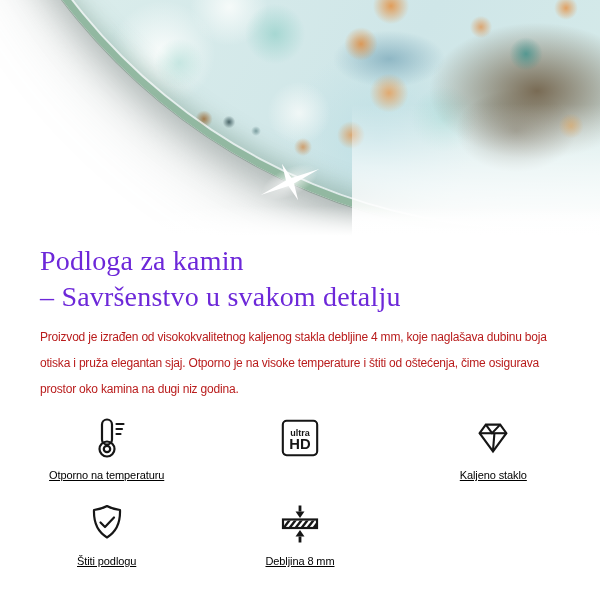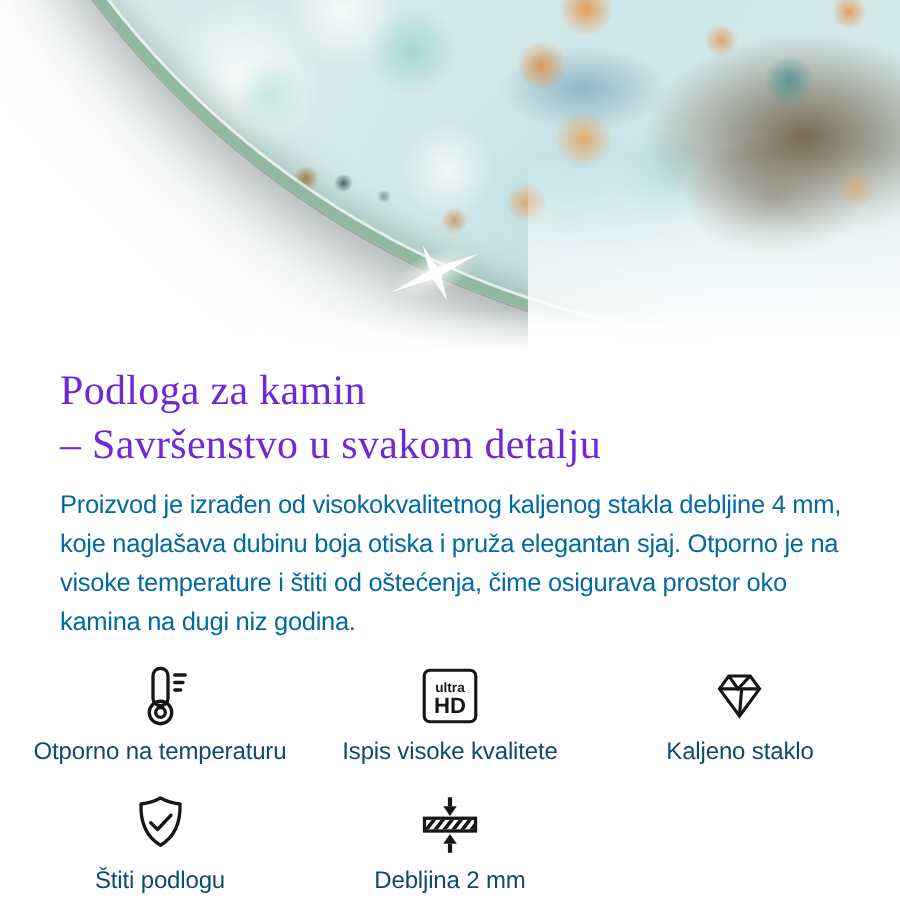--- a/index.html
+++ b/index.html
@@ -64,32 +64,32 @@
 
   
   .title{
     margin:3px 40px 0 40px;
     font-family:"Liberation Serif", "DejaVu Serif", serif;
     font-weight:400; font-size:28px; line-height:36px;
     color:#6d28d9; white-space:pre-line; letter-spacing:0.2px;
   }
   .desc{
     margin:9px 30px 0 40px;
-    font-size:17px; line-height:26px; color:#0369a1; letter-spacing:-0.2px;
+    font-size:12px; line-height:26px; color:#b91c1c; letter-spacing:-0.2px;
   }
 
   
   .features{
     display:grid; grid-template-columns:repeat(3,1fr);
     row-gap:18px; margin:13px 10px 0 10px;
   }
   .feature{ display:flex; flex-direction:column; align-items:center; text-align:center; }
   .icon-box{ height:46px; display:flex; align-items:center; justify-content:center;text-decoration:underline; }
   .feature svg{ display:block; }
-  .flabel{ margin-top:7px; font-size:16px; line-height:15px; color:#0c4a6e; letter-spacing:-0.1px; }
+  .flabel{ margin-top:7px; font-size:11px; line-height:15px; color:#000000; letter-spacing:-0.1px;text-decoration:underline; }
 
   .ico { stroke:#161616; stroke-width:2.2; fill:none; }
 </style>
 </head>
 <body>
 
 <div class="page">
 
   <div class="hero">
     <div class="glass-circle"></div>
@@ -134,21 +134,20 @@
     </div>
 
     <div class="feature">
       <div class="icon-box">
         <svg width="42" height="42" viewBox="0 0 44 44">
           <rect class="ico" x="4" y="4" width="36" height="36" rx="4" stroke-width="2.6"></rect>
           <text x="22" y="19.5" text-anchor="middle" font-family="Liberation Sans, sans-serif" font-size="9.5" font-weight="700" fill="#161616">ultra</text>
           <text x="22" y="34" text-anchor="middle" font-family="Liberation Sans, sans-serif" font-size="15.5" font-weight="700" fill="#161616">HD</text>
         </svg>
       </div>
-      <div class="flabel">Ispis visoke kvalitete</div>
     </div>
 
     <div class="feature">
       <div class="icon-box">
         <svg width="44" height="42" viewBox="0 0 44 44">
           <path class="ico" stroke-width="1.8" stroke-linejoin="miter" d="M8 17 L14.5 8 L29.5 8 L36 17 L22 36 Z"></path>
           <path class="ico" stroke-width="1.8" d="M8 17 L36 17"></path>
           <path class="ico" stroke-width="1.8" d="M14.5 8 L21 17 L29.5 8"></path>
           <path class="ico" stroke-width="1.8" d="M23.5 17 L22 35"></path>
         </svg>
@@ -183,17 +182,17 @@
             <line x1="28" y1="28" x2="38" y2="15"></line>
             <line x1="34" y1="28" x2="44" y2="15"></line>
           </g>
           <rect class="ico" x="5" y="17.5" width="34" height="8.5" stroke-width="2.2"></rect>
           <line x1="22" y1="3.5" x2="22" y2="9.5" stroke="#161616" stroke-width="2.8"></line>
           <polygon points="17.5,9.5 26.5,9.5 22,16" fill="#161616"></polygon>
           <line x1="22" y1="40.5" x2="22" y2="34.5" stroke="#161616" stroke-width="2.8"></line>
           <polygon points="17.5,34.5 26.5,34.5 22,28" fill="#161616"></polygon>
         </svg>
       </div>
-      <div class="flabel">Debljina 2 mm</div>
+      <div class="flabel">Debljina 8 mm</div>
     </div>
 
   </div>
 </div>
 
 </body></html>

